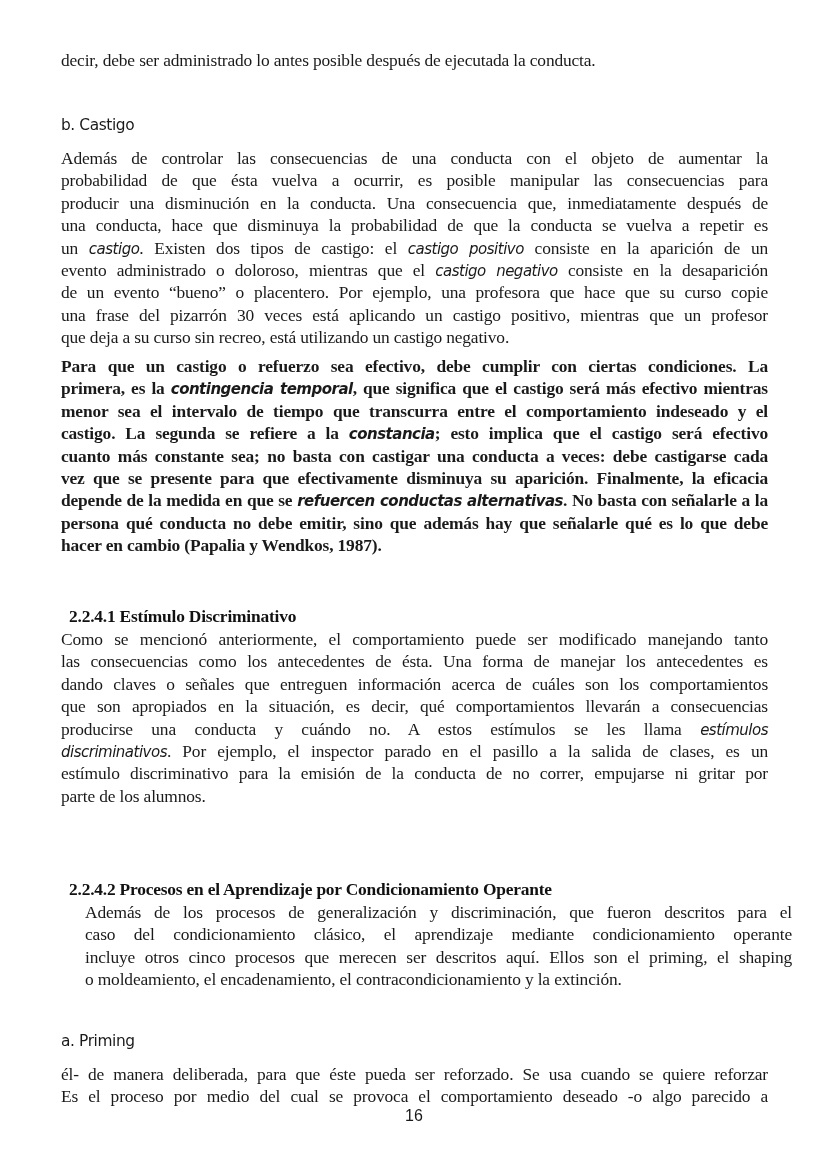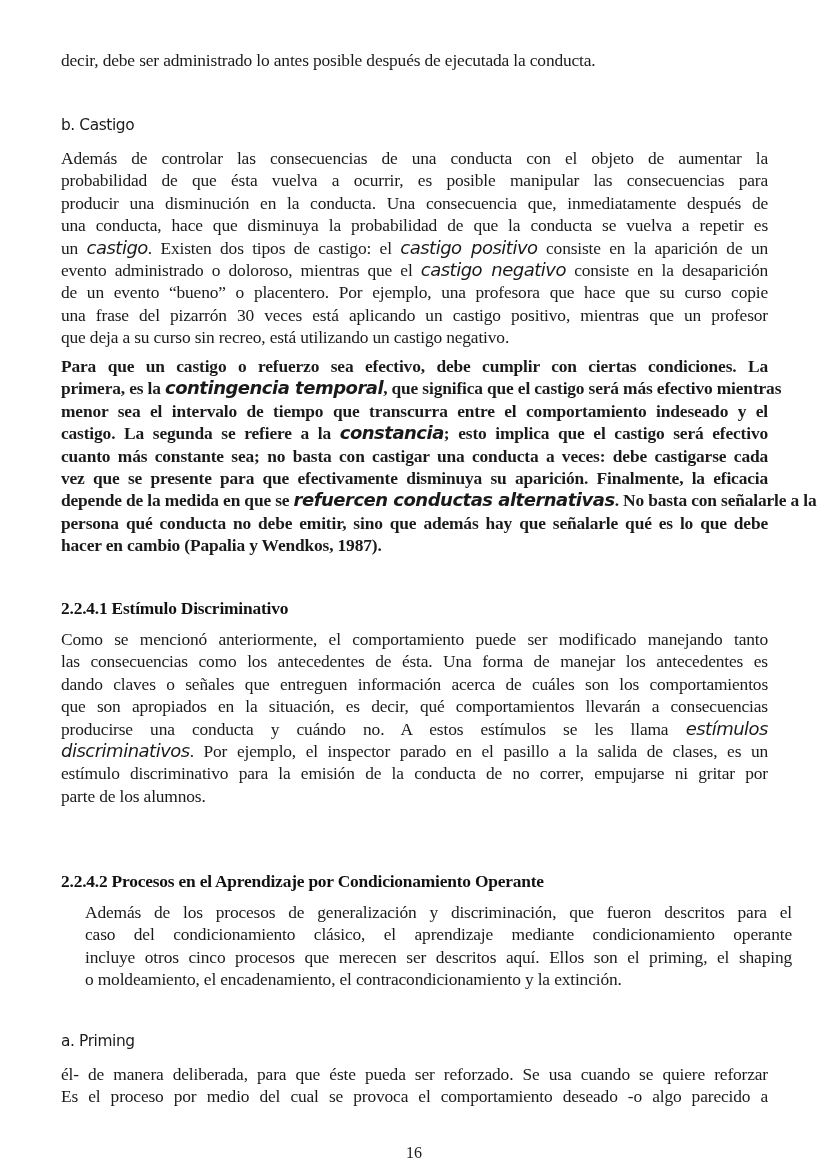--- a/index.html
+++ b/index.html
@@ -37,49 +37,49 @@
       text-align-last: justify;
       white-space: nowrap;
       height: 22.4px;
     }
     .line.last {
       text-align-last: left;
     }
     .em {
       font-family: "DejaVu Sans", sans-serif;
       font-style: italic;
-      font-size: 18px;
+      font-size: 15px;
       letter-spacing: -0.5px;
     }
     .subhead {
       position: absolute;
       left: 61px;
       font-family: "DejaVu Sans", sans-serif;
       font-size: 15.4px;
       letter-spacing: -0.4px;
       margin: 0;
       color: #1a1a1a;
     }
     .heading {
       position: absolute;
       left: 61px;
       font-family: "Liberation Serif", serif;
       font-weight: bold;
       font-size: 17.4px;
-      margin: 0;
+      margin: 8px;
       color: #111;
       letter-spacing: -0.2px;
     }
     .page-number {
       position: absolute;
       left: 0;
       width: 828px;
-      top: 1144px;
+      top: 1107px;
       text-align: center;
-      font-family: Liberation Serif, serif;
+      font-family: Liberation Sans, sans-serif;
       font-size: 16px;
       color: #1a1a1a;
     }
   </style>
 </head>
 <body>
 
 <div class="page">
 
   <p class="para" style="top:49px;">

